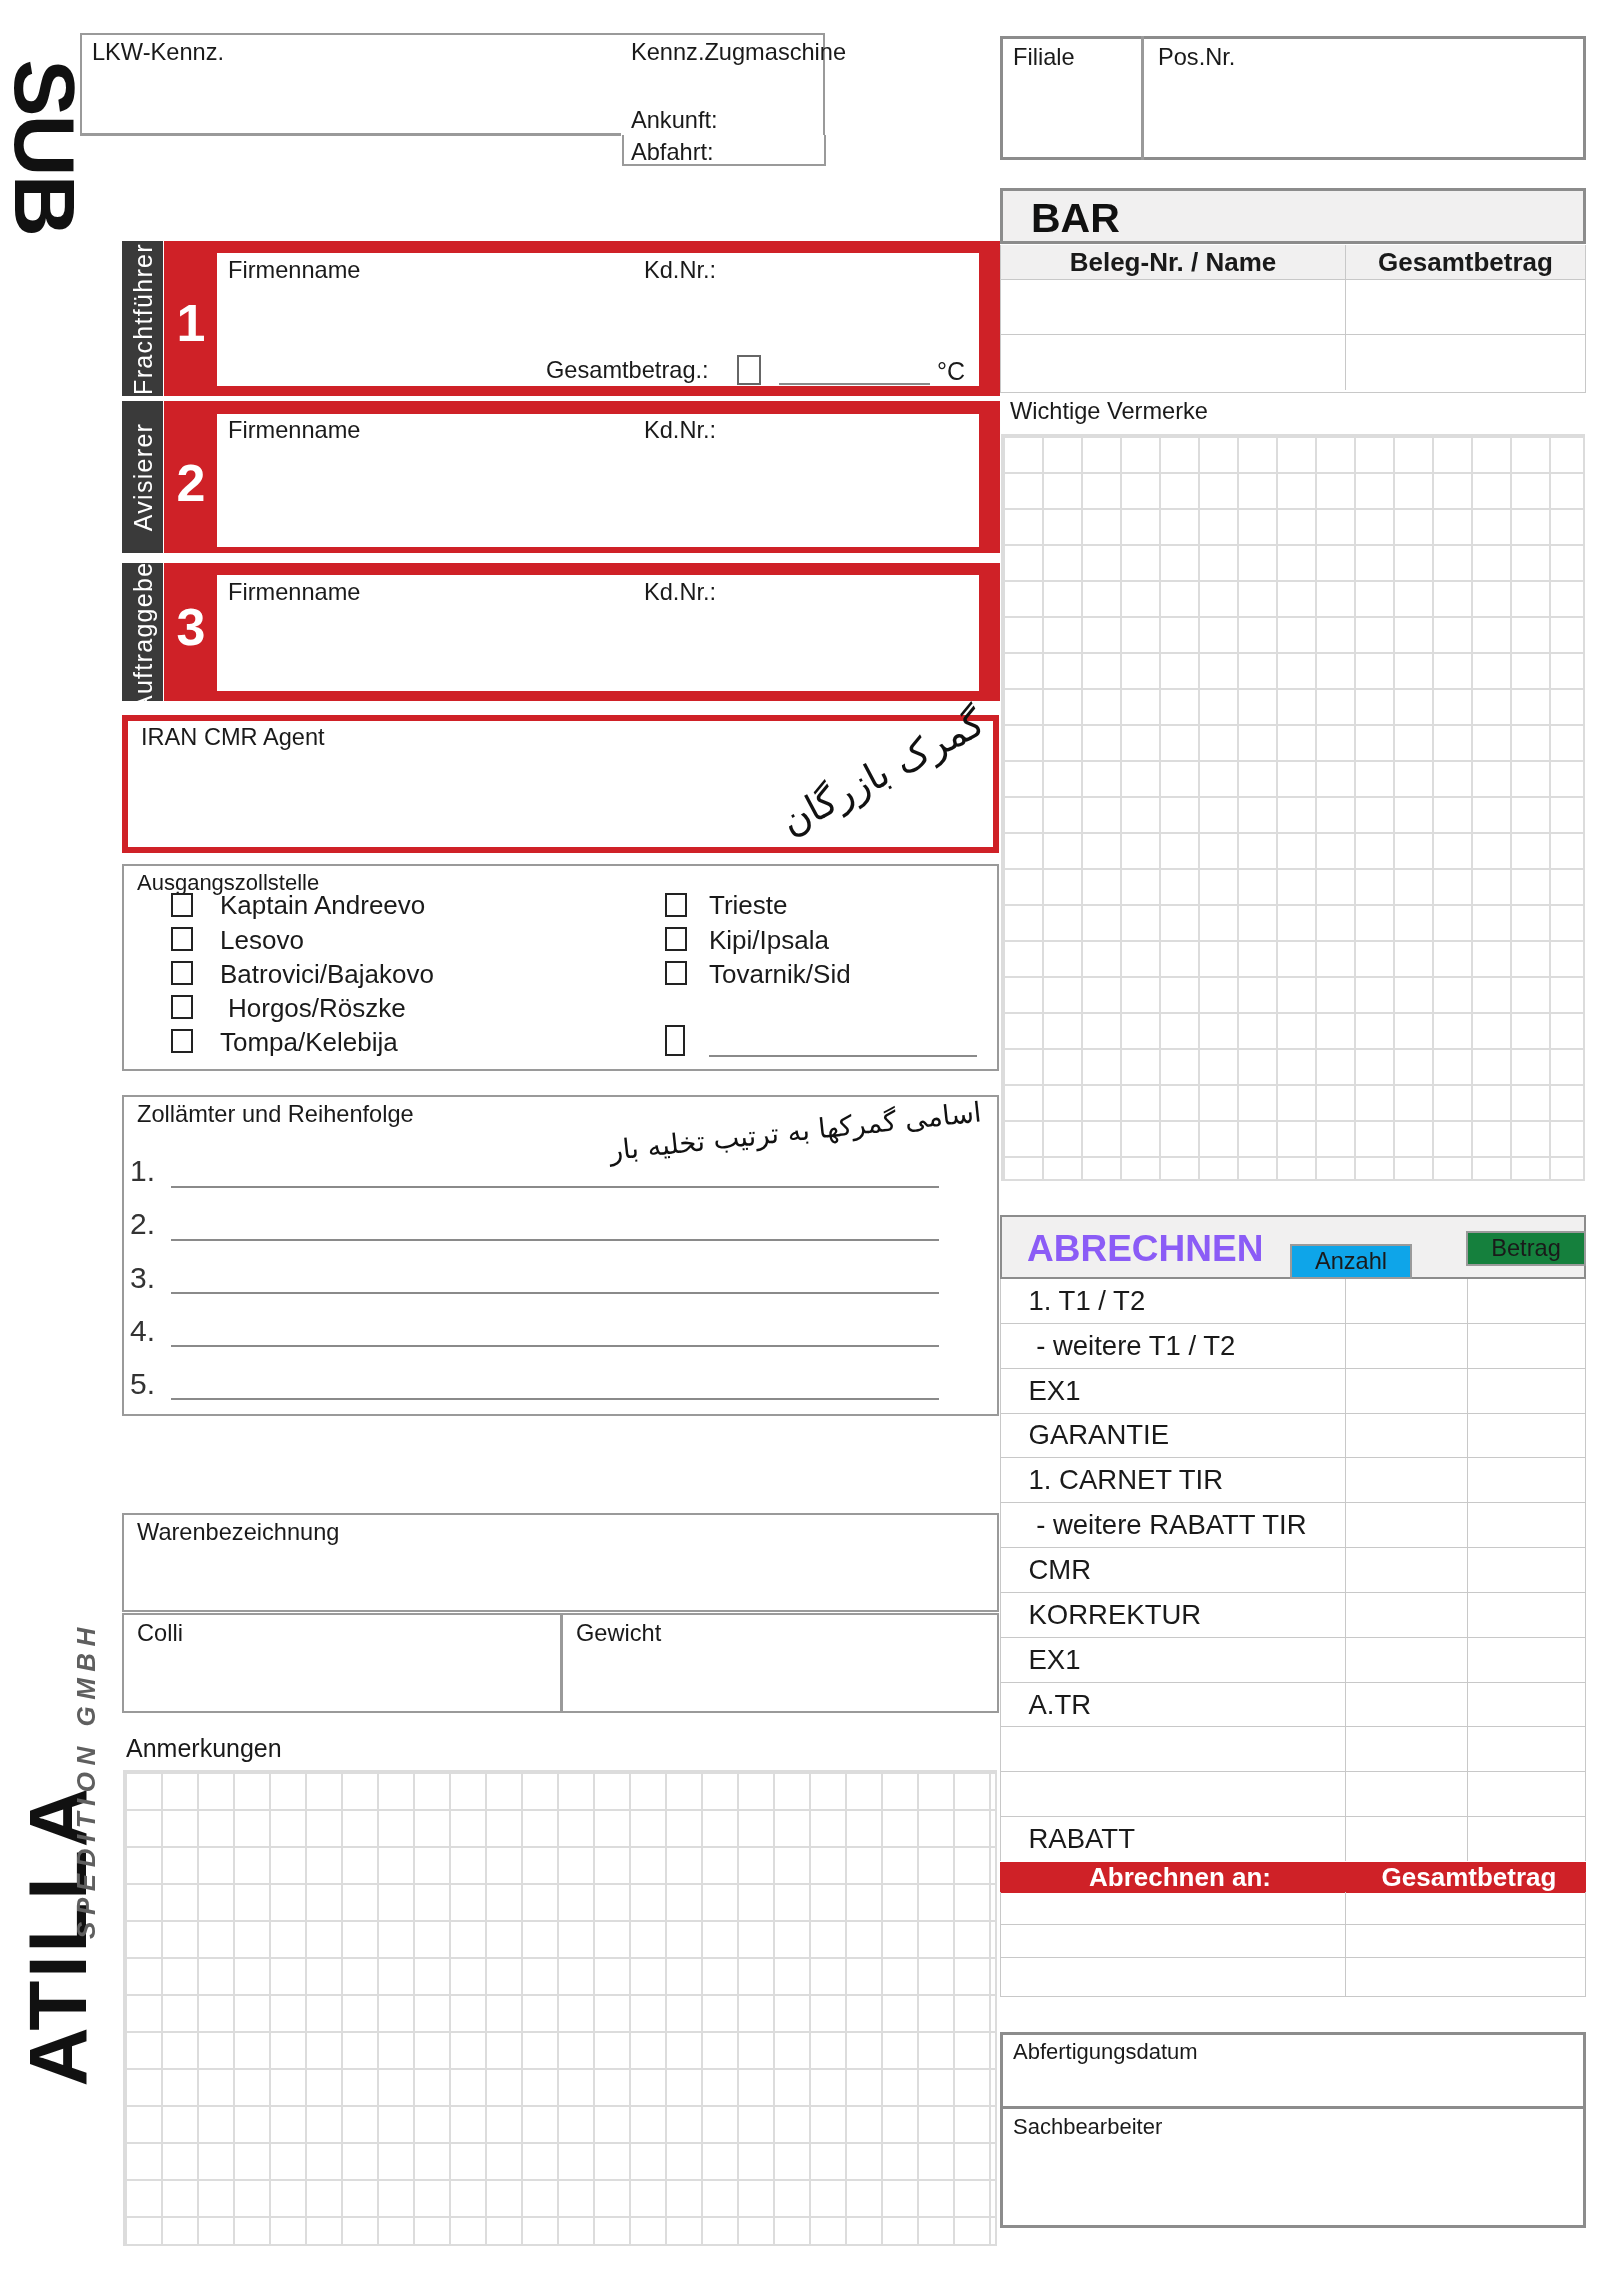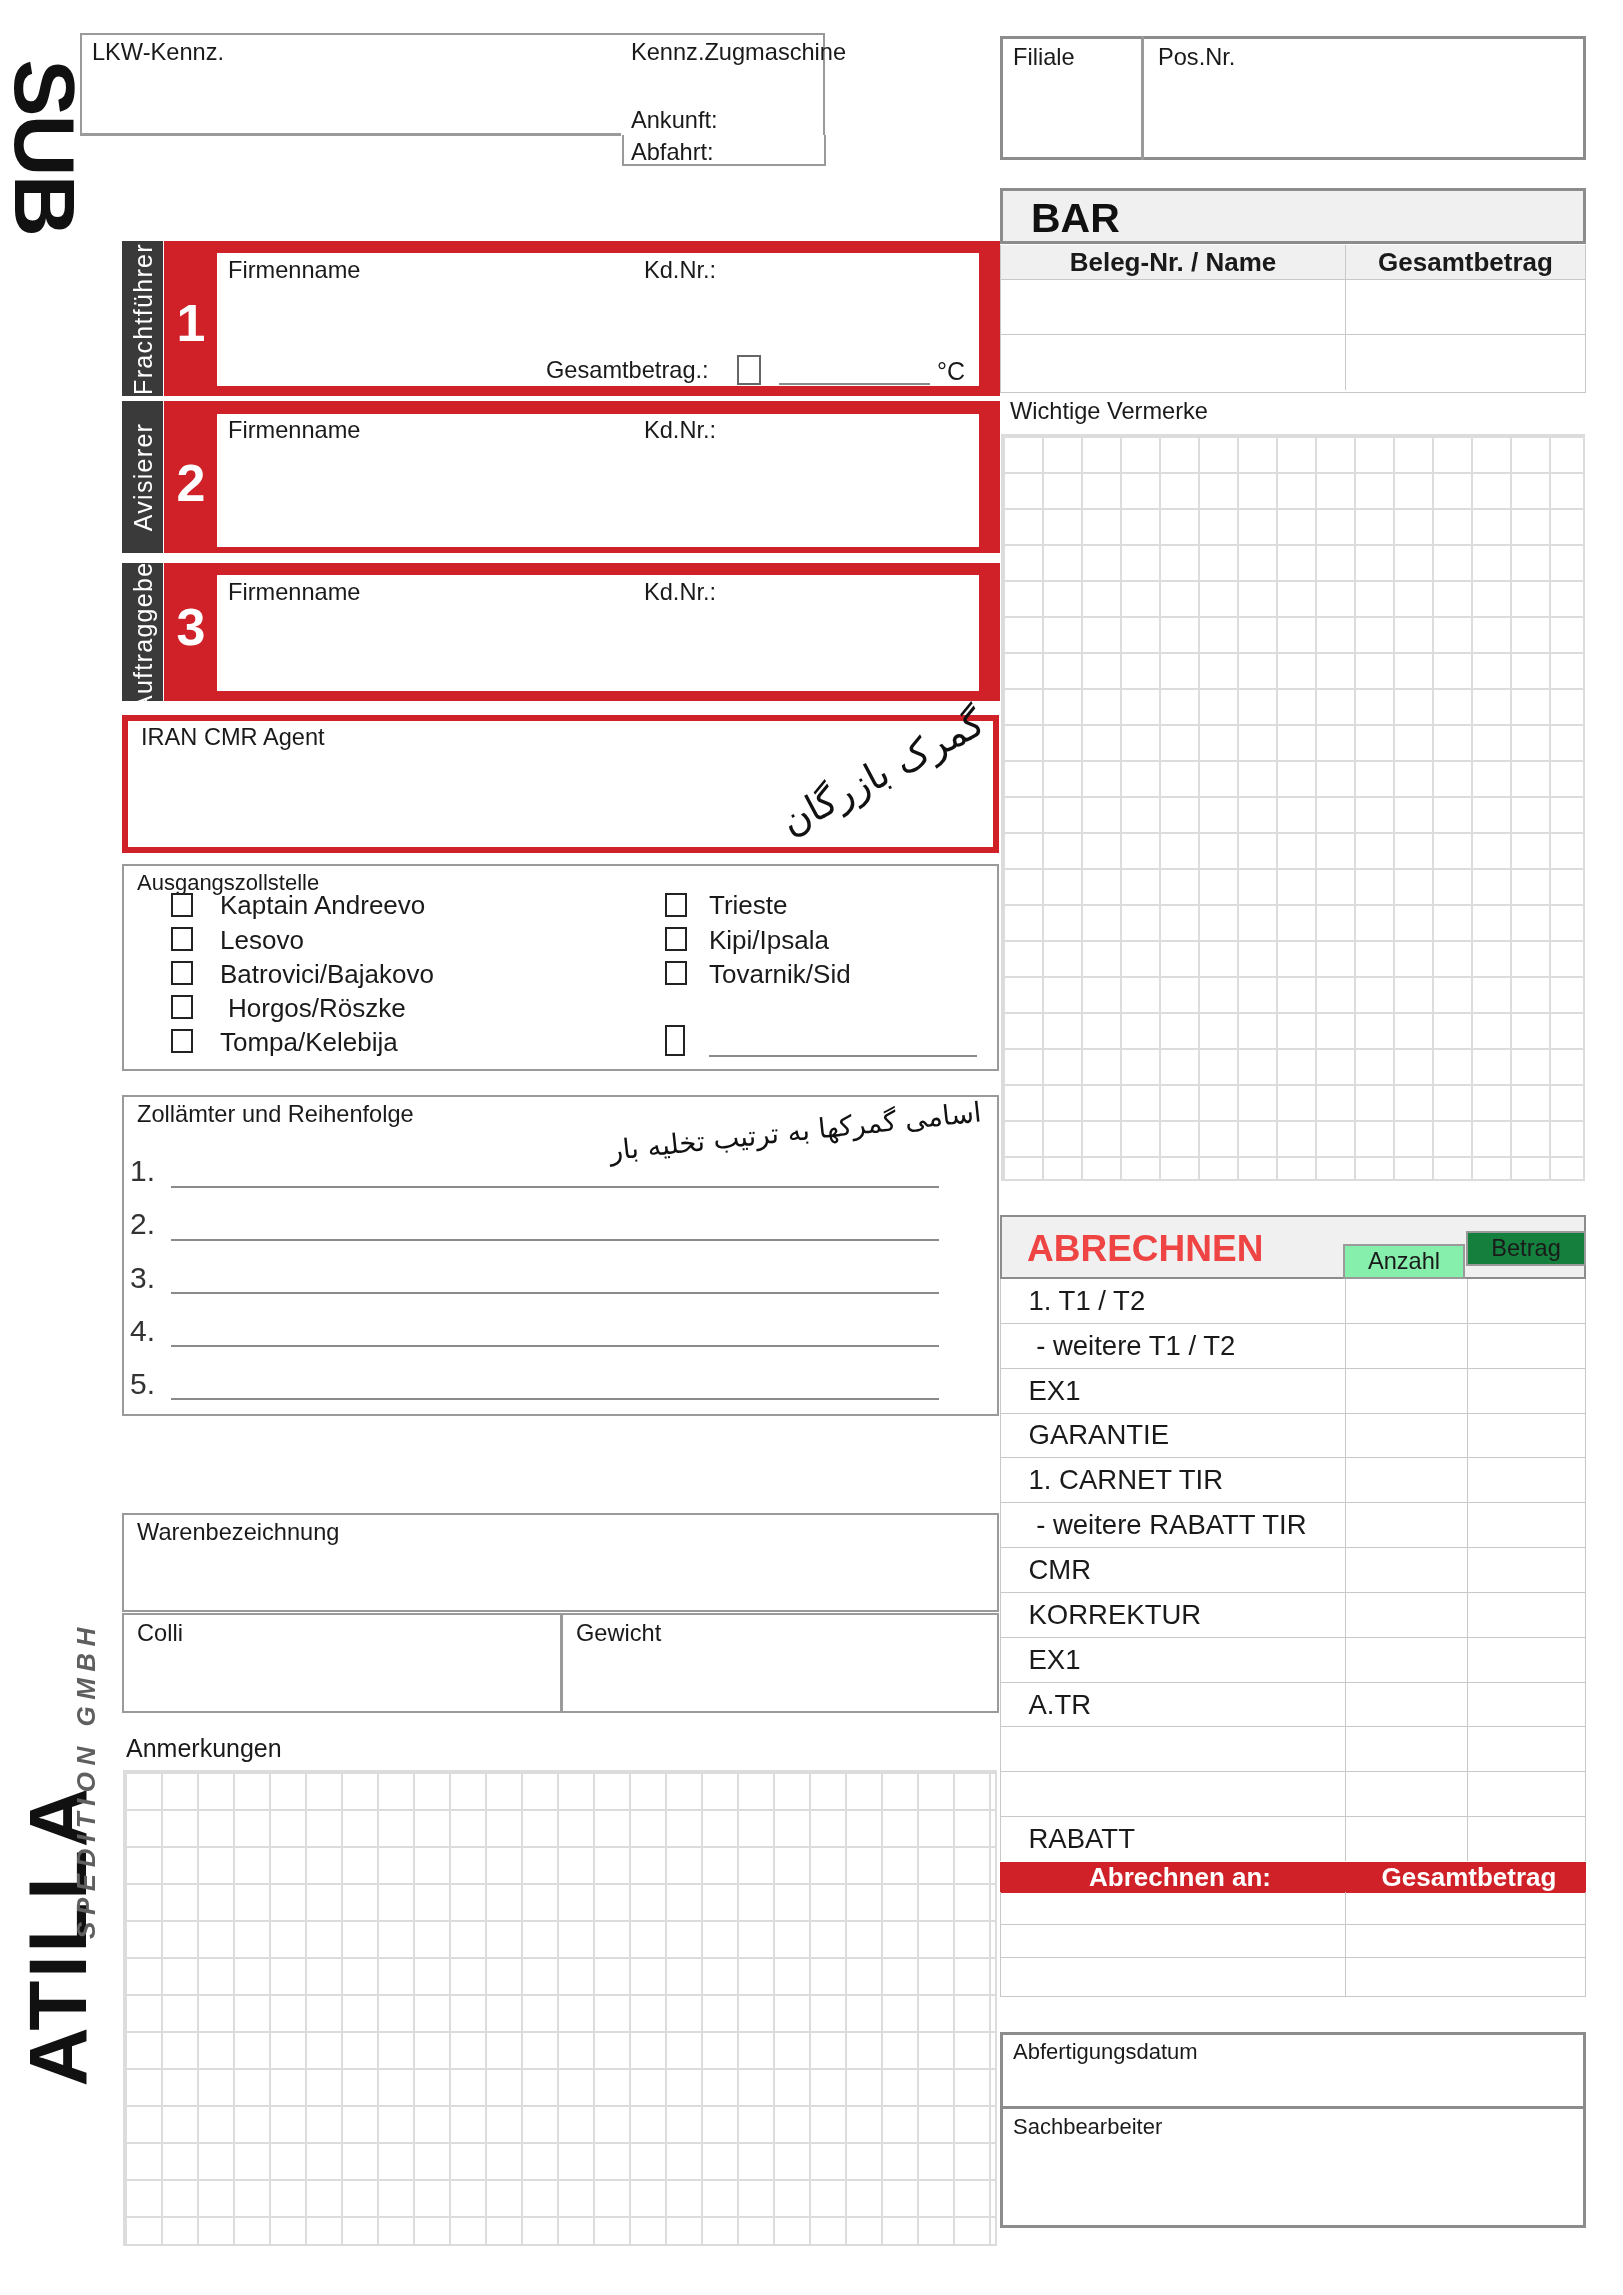--- a/index.html
+++ b/index.html
@@ -162,22 +162,22 @@
   <div class="box" style="left:122px;top:1613px;width:440px;height:100px;"></div>
   <div class="box" style="left:561px;top:1613px;width:438px;height:100px;"></div>
   <div class="abs lbl" style="left:137px;top:1620px;">Colli</div>
   <div class="abs lbl" style="left:576px;top:1620px;">Gewicht</div>
 
   <div class="abs lbl" style="left:126px;top:1734px;font-size:25px;">Anmerkungen</div>
   <div class="grid" style="left:123px;top:1770px;width:874px;height:476px;background-size:36px 37px;"></div>
 
   <div class="abs" style="left:1000px;top:1215px;width:586px;height:64px;background:#f1f0f0;
               border:2.6px solid #8c8c8c;box-sizing:border-box;"></div>
-  <div class="abs" style="left:1027px;top:1228px;font-size:37px;font-weight:bold;color:#ef4444;">ABRECHNEN</div>
-  <div class="abs" style="left:1343px;top:1244px;width:122px;height:35px;background:#86efac;border:2px solid #9a9a9a;
+  <div class="abs" style="left:1027px;top:1228px;font-size:37px;font-weight:bold;color:#8b5cf6;">ABRECHNEN</div>
+  <div class="abs" style="left:1290px;top:1244px;width:122px;height:35px;background:#0ea5e9;border:2px solid #9a9a9a;
               box-sizing:border-box;display:flex;align-items:center;justify-content:center;font-size:23.6px;">Anzahl</div>
   <div class="abs" style="left:1466px;top:1231px;width:120px;height:35px;background:#15803d;border:2px solid #9a9a9a;
               box-sizing:border-box;display:flex;align-items:center;justify-content:center;font-size:23.6px;">Betrag</div>
 
   <div class="abs" style="left:1000px;top:1279px;width:586px;height:582px;border-left:1.3px solid #c8c8c8;
               border-right:1.3px solid #c8c8c8;box-sizing:border-box;display:flex;flex-direction:column;">
     <div class="ab-row" style="flex:1;">
         <div class="c1">1. T1 / T2</div>
         <div class="c2"></div>
         <div class="c3"></div>

